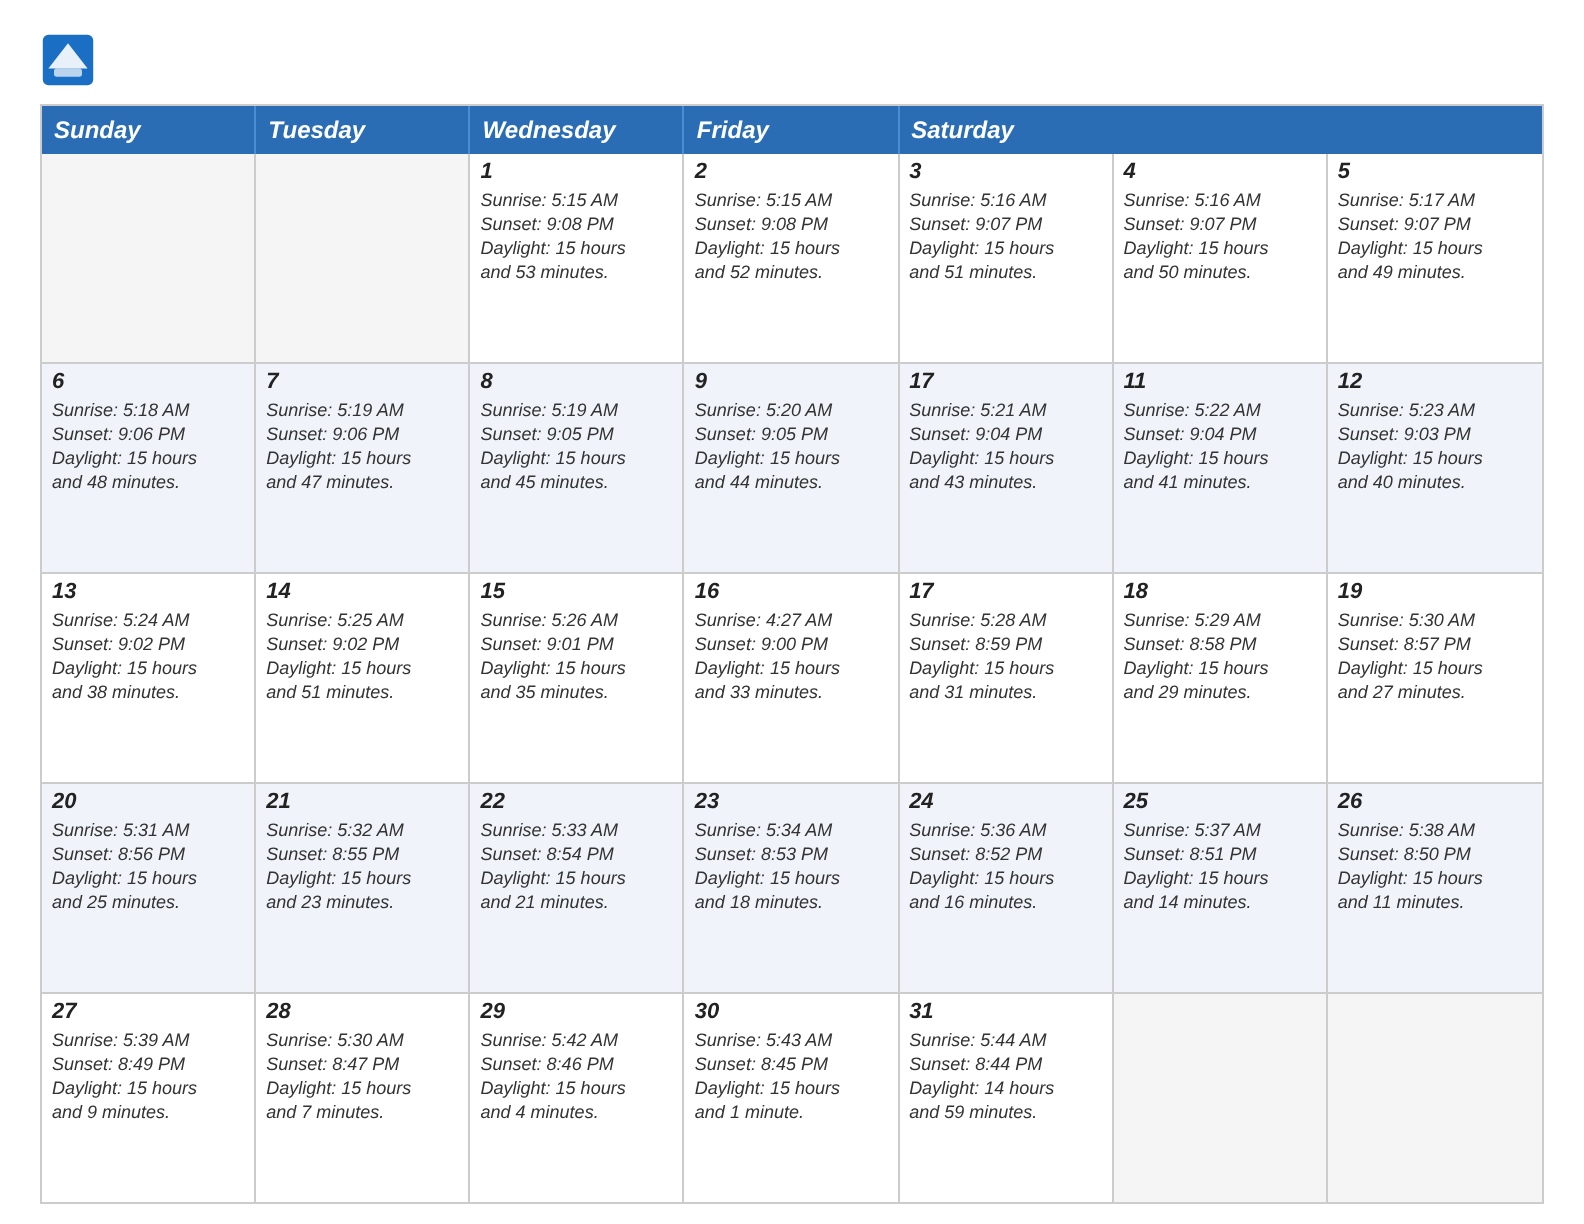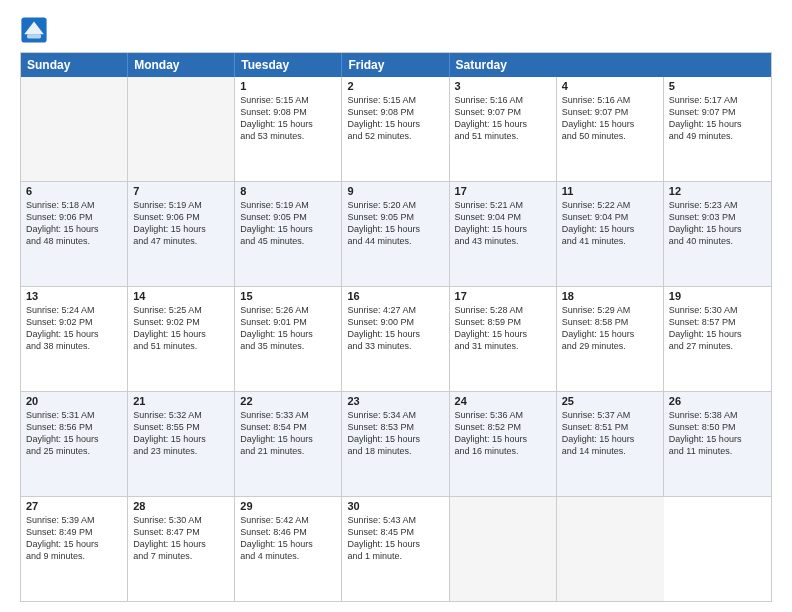--- a/index.html
+++ b/index.html
@@ -9,20 +9,21 @@
       width: 792px;
       height: 612px;
       overflow: hidden;
     }
     .page {
       width: 792px;
       height: 612px;
       padding: 16px 20px 10px 20px;
       display: flex;
       flex-direction: column;
+      font-style: italic;
     }
     .header {
       display: flex;
       justify-content: space-between;
       align-items: flex-start;
       margin-bottom: 8px;
     }
     .logo {
       display: flex;
       align-items: center;
@@ -131,22 +132,22 @@
     </div>
     <div class="title-block">
       <div class="title-month"></div>
       <div class="title-location"></div>
     </div>
   </div>
 
   <div class="calendar">
     <div class="cal-header">
       <div class="cal-header-cell">Sunday</div>
-      <div class="cal-header-cell">Monday</div>
       <div class="cal-header-cell">Tuesday</div>
+      <div class="cal-header-cell">Wednesday</div>
       <div class="cal-header-cell">Friday</div>
       <div class="cal-header-cell">Saturday</div>
     </div>
     <div class="cal-body" id="cal-body">
     <div class="cal-row">
           <div class="cal-cell empty"></div>
           <div class="cal-cell empty"></div>
           <div class="cal-cell">
         <span class="day-num">1</span>
         <span class="cell-line">Sunrise: 5:15 AM</span>
@@ -358,18 +359,25 @@
         <span class="cell-line">Daylight: 15 hours</span>
         <span class="cell-line">and 4 minutes.</span>
       </div>
           <div class="cal-cell">
         <span class="day-num">30</span>
         <span class="cell-line">Sunrise: 5:43 AM</span>
         <span class="cell-line">Sunset: 8:45 PM</span>
         <span class="cell-line">Daylight: 15 hours</span>
         <span class="cell-line">and 1 minute.</span>
       </div>
+          <div class="cal-cell">
+        <span class="day-num">31</span>
+        <span class="cell-line">Sunrise: 5:44 AM</span>
+        <span class="cell-line">Sunset: 8:44 PM</span>
+        <span class="cell-line">Daylight: 14 hours</span>
+        <span class="cell-line">and 59 minutes.</span>
+      </div>
           <div class="cal-cell empty"></div>
           <div class="cal-cell empty"></div>
         </div>
       </div>
   </div>
 </div>
 
 </body></html>

